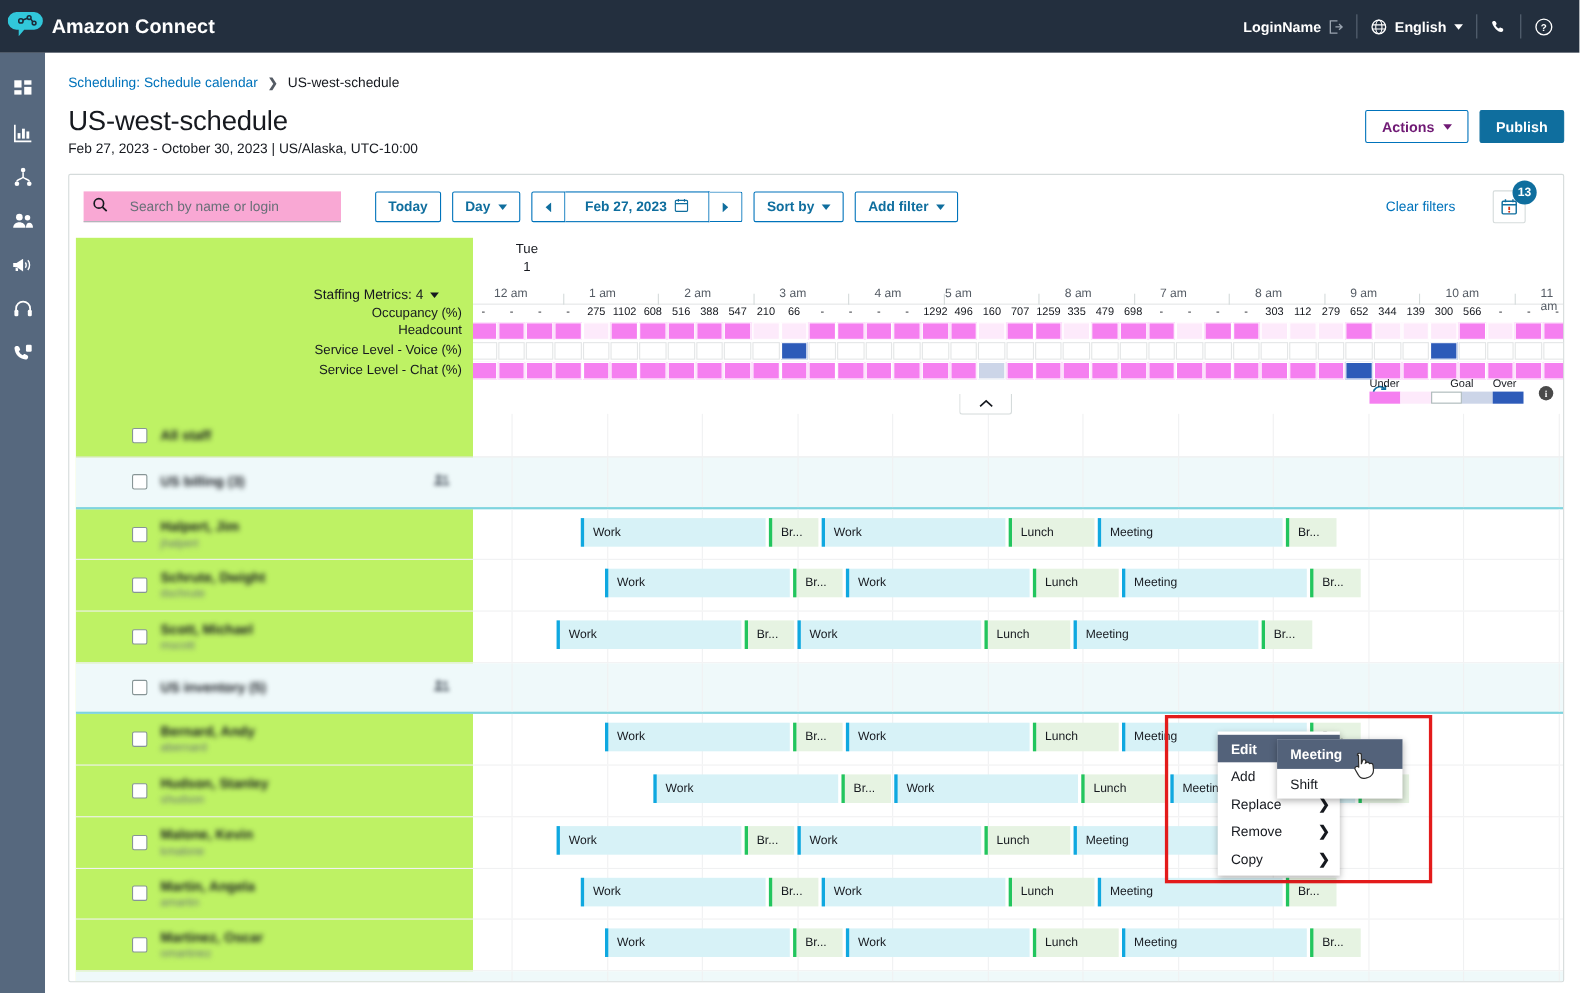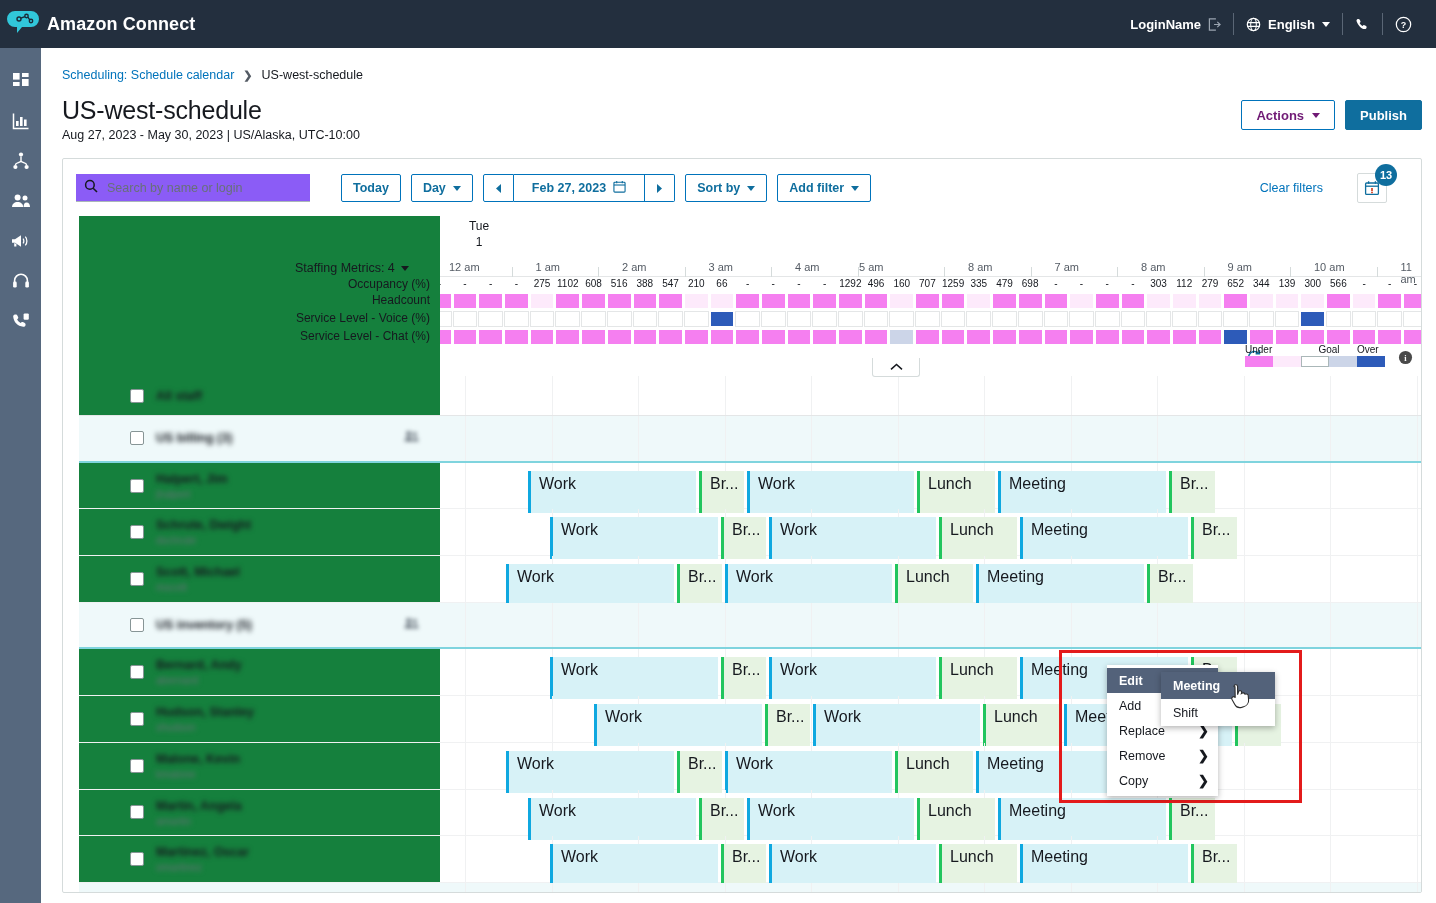--- a/index.html
+++ b/index.html
@@ -55,22 +55,22 @@
   .btn-primary { background:#0f6e9e; border-color:#0f6e9e; color:#fff; }
 
   
   .panel {
     position:absolute; left:21px; top:110px; width:1360px; height:735px;
     background:#fff; border:1px solid #d5dbdb; border-radius:2px;
   }
   .toolbar { position:relative; height:57px; border-bottom:0px; }
   .search {
     position:absolute; left:13px; top:15px; width:234px; height:28px;
-    background:#8b5cf6; border-bottom:1px solid #aab7b8;
-    display:flex; align-items:center; gap:7px; padding:0 8px;
+    background:#f9a8d4; border-bottom:1px solid #aab7b8;
+    display:flex; align-items:center; gap:18px; padding:0 8px;
   }
   .search input {
     border:0; background:transparent; outline:none; width:100%;
     font-family:"Liberation Sans", sans-serif; font-size:12.5px; color:#16191f;
   }
   .search input::placeholder { color:#687078; }
 
   .tb-btn {
     height:28px; padding:0 11px; border:1px solid #0073bb; border-radius:2px;
     background:#fff; color:#0f6e9e; font-size:12.5px; font-weight:bold;
@@ -87,21 +87,21 @@
   .cal-badge-wrap { position:absolute; right:34px; top:14px; width:30px; height:30px; }
   .cal-box { width:30px;height:30px;border:1px solid #d5dbdb; border-radius:2px; display:flex;align-items:center;justify-content:center; background:#fff; cursor:pointer;}
   .badge {
     position:absolute; right:-10px; top:-9px; width:22px; height:22px; border-radius:50%;
     background:#0f6e9e; color:#fff; font-size:11px; font-weight:bold;
     display:flex; align-items:center; justify-content:center;
   }
 
   
   .gridarea { position:absolute; left:0; top:57px; right:0; bottom:0; overflow:hidden; }
-  .leftcol { position:absolute; left:16px; top:0; width:361px; bottom:0; background:#15803d; z-index:3; }
+  .leftcol { position:absolute; left:6px; top:0; width:361px; bottom:0; background:#bef264; z-index:3; }
   .rightcol { position:absolute; left:361px; top:0; right:0; bottom:0; }
 
   
   .dayhdr { position:absolute; left:0; top:0; height:45px; width:100%; }
   .day-label { position:absolute; left:25px; top:2px; width:60px; text-align:center; font-size:12px; color:#16191f; line-height:16px;}
 
   .timerow { position:absolute; top:45px; left:0; height:16px; width:100%; border-bottom:1px solid #e4e6e7; }
   .tick { position:absolute; top:0; font-size:11px; color:#545b64; }
   .tickline { position:absolute; top:6px; width:1px; height:10px; background:#d5dbdb; }
 
@@ -147,22 +147,22 @@
   .nm2 { top:25px; font-size:10.5px; color:#687078; }
   .nm-grp { top:50%; transform:translateY(-50%); font-weight:bold; }
   .grp-ic { position:absolute; right:21px; top:50%; transform:translateY(-50%); filter:blur(2px); }
 
   .lane { position:relative; height:46.7px; border-bottom:1px solid #f0f1f2; }
   .lane.grp { background:#eff9fa; border-bottom:2px solid #7fd4de; }
   .lane.allstaff { height:40px; border-bottom:1px solid #e4e6e7; }
   .vline { position:absolute; top:0; bottom:0; width:1px; background:#f0f1f2; }
 
   .shift {
-    position:absolute; top:8px; height:42px;
-    font-size:16px; color:#16191f; line-height:26px; padding-left:8px;
+    position:absolute; top:8px; height:26px;
+    font-size:11px; color:#16191f; line-height:26px; padding-left:8px;
     overflow:hidden; white-space:nowrap; cursor:pointer;
   }
   .s-work { background:#d7f2f7; border-left:3px solid #0fa8e0; }
   .s-act  { background:#e6f3e2; border-left:3px solid #22c55e; }
   .s-meet { background:#d7f2f7; border-left:3px solid #0fa8e0; }
 
   
   .menu-hl { position:absolute; left:996px; top:434px; width:243px; height:153px; border:3px solid #e31b1b; z-index:20; pointer-events:none; }
   .ctxmenu {
     position:absolute; left:1008px; top:449px; width:111px;
@@ -294,21 +294,21 @@
 
   <div class="content">
 
     <div class="breadcrumb">
       <span class="bc-link">Scheduling: Schedule calendar</span>
       <span class="bc-sep">❯</span>
       <span class="bc-current">US-west-schedule</span>
     </div>
 
     <div class="page-title">US-west-schedule</div>
-    <div class="page-sub">Aug 27, 2023 - May 30, 2023 | US/Alaska, UTC-10:00</div>
+    <div class="page-sub">Feb 27, 2023 - October 30, 2023 | US/Alaska, UTC-10:00</div>
 
     <div class="hdr-actions">
       <div class="btn">
         <span>Actions</span>
         <span class="caret"></span>
       </div>
       <div class="btn btn-primary">
         <span>Publish</span>
       </div>
     </div>

